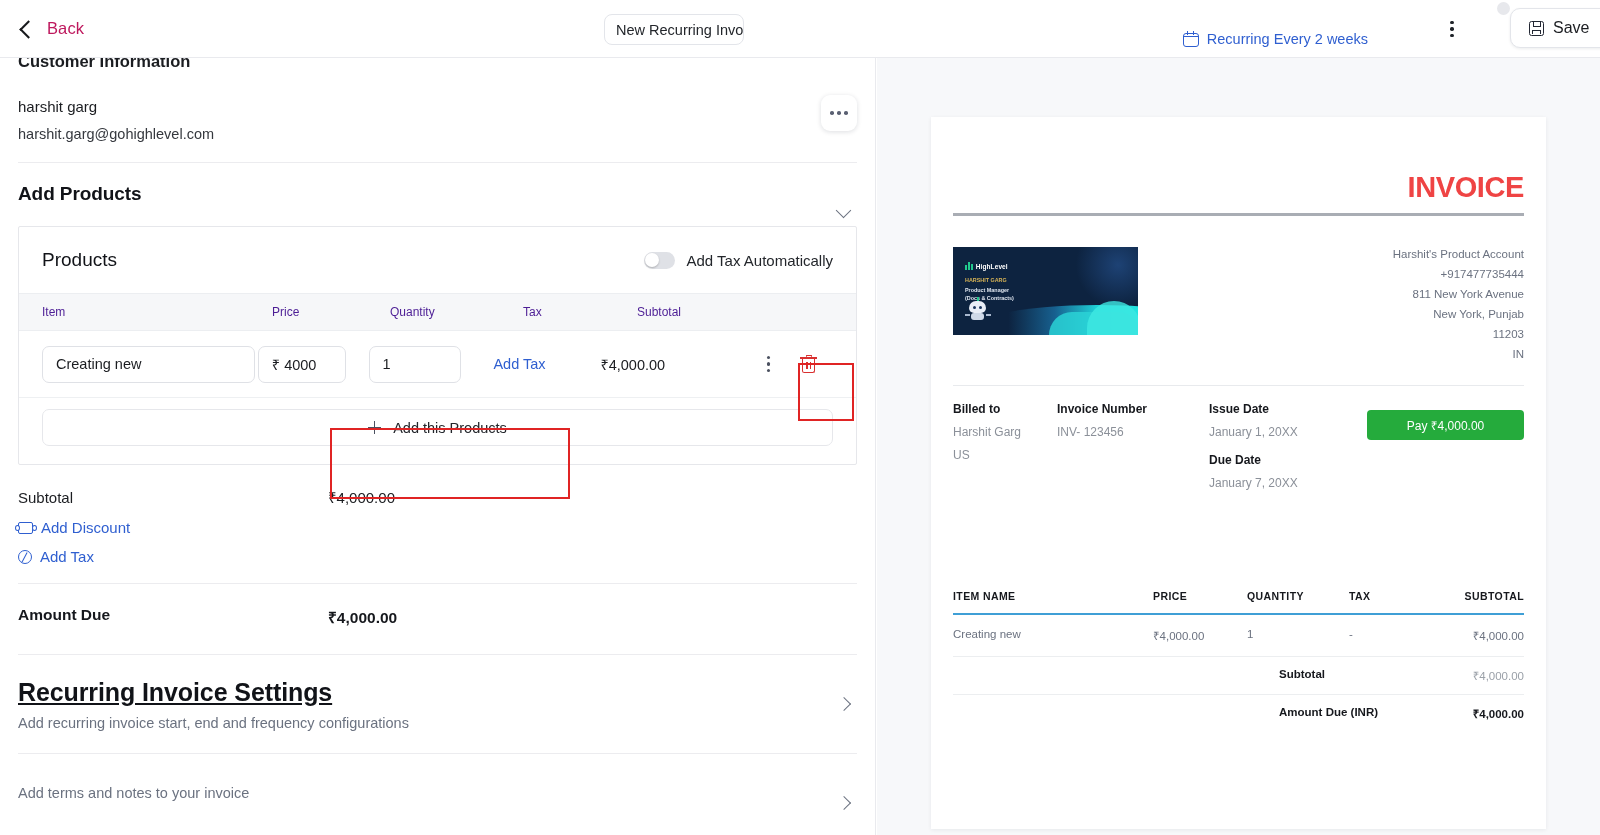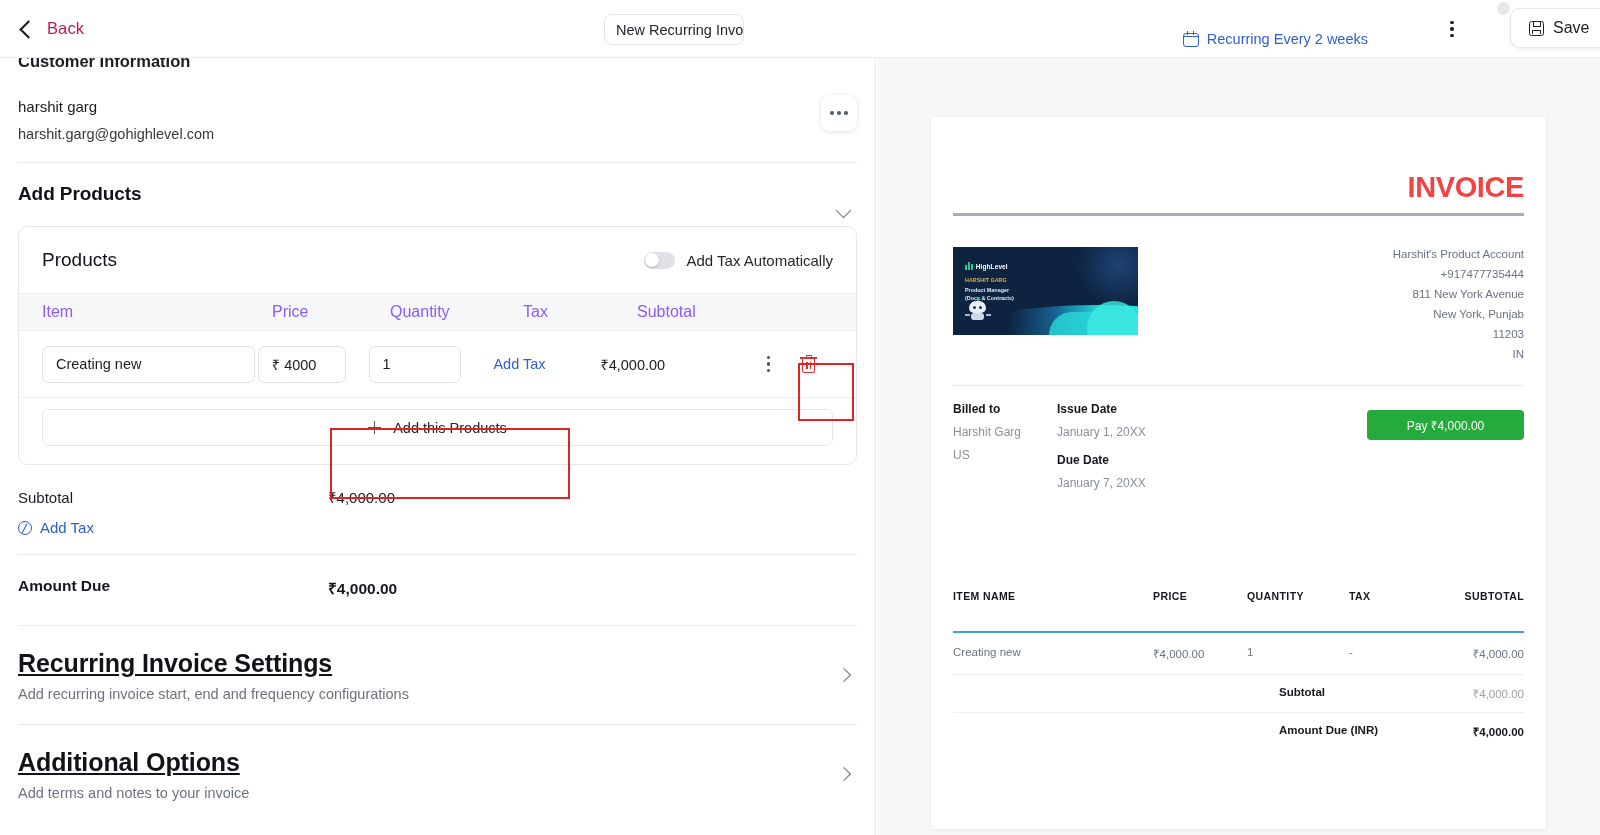--- a/index.html
+++ b/index.html
@@ -116,21 +116,21 @@
   }
   .addprod h2 { font-size: 19px; font-weight: bold; color: #111318; letter-spacing: -.1px; }
   .addprod p { font-size: 14.5px; color: #6b7280; margin-top: 7px; }
   .chev-dn {
     position: absolute; right: 26px; top: 42px;
     width: 11px; height: 11px; border-right: 1.8px solid #6b7280;
     border-bottom: 1.8px solid #6b7280; transform: rotate(45deg);
   }
 
   .products-card {
-    margin: 21px 18px 0 18px; border: 1px solid #e6e7eb; border-radius: 10px;
+    margin: 21px 18px 0 18px; border: 1px solid #e6e7eb; border-radius: 2px;
     overflow: hidden; background: #fff;
   }
   .products-head {
     height: 66px; display: flex; align-items: center; padding: 0 23px;
     justify-content: space-between;
   }
   .products-head h3 { font-size: 19px; color: #111318; font-weight: normal; }
   .tax-auto { display: flex; align-items: center; gap: 12px; cursor: pointer; }
   .toggle {
     width: 31px; height: 17px; border-radius: 9px; background: #dfe1e6;
@@ -138,21 +138,21 @@
   }
   .toggle .knob {
     position: absolute; left: 1.5px; top: 1.5px; width: 14px; height: 14px;
     border-radius: 50%; background: #fff; box-shadow: 0 1px 2px rgba(0,0,0,.22);
   }
   .tax-auto span { font-size: 15px; color: #23262b; }
 
   .tbl-head {
     display: flex; align-items: center; height: 38px;
     background: #f6f7f9; border-top: 1px solid #eceef1; border-bottom: 1px solid #eceef1;
-    font-size: 16px; color: #8b5cf6; padding: 0 23px;
+    font-size: 12px; color: #4c1d95; padding: 0 23px;
   }
   .c-item { width: 230px; } .c-price { width: 118px; }
   .c-qty { width: 133px; } .c-tax { width: 114px; } .c-sub { width: 150px; }
 
   .tbl-row {
     display: flex; align-items: center; height: 67px; padding: 0 23px;
     border-bottom: 1px solid #eef0f2;
   }
   .inp {
     height: 37px; border: 1px solid #dfe1e6; border-radius: 7px;
@@ -328,21 +328,21 @@
   .meta .v { font-size: 12px; color: #8b9099; margin-top: 9px; }
   .pay-btn {
     position: absolute; right: 0; top: 8px; width: 157px; height: 30px;
     background: #25ab3c; border-radius: 4px; color: #fff; font-size: 12px;
     display: flex; align-items: center; justify-content: center;
   }
 
   .itbl { position: absolute; left: 22px; right: 22px; top: 473px; }
   .itbl-head {
     display: flex; font-size: 10.5px; font-weight: bold; letter-spacing: .4px;
-    color: #16181d; padding-bottom: 29px;
+    color: #16181d; padding-bottom: 11px;
   }
   .itbl-head .i1, .itbl-row .i1 { width: 200px; }
   .itbl-head .i2, .itbl-row .i2 { width: 94px; }
   .itbl-head .i3, .itbl-row .i3 { width: 102px; }
   .itbl-head .i4, .itbl-row .i4 { width: 110px; }
   .itbl-head .i5, .itbl-row .i5 { width: 65px; text-align: right; flex: 1; }
   .itbl-div { height: 2px; background: #3f9fd6; }
   .itbl-row {
     display: flex; font-size: 11.5px; color: #6b7280; padding: 13px 0 13px 0;
     border-bottom: 1px solid #eceef0;
@@ -475,20 +475,28 @@
 
     <div class="hl-box hl-trash"></div>
     <div class="hl-box hl-addmore"></div>
 
     <div class="totals">
       <div class="trow">
         <span class="lbl">Subtotal</span>
         <span>₹4,000.00</span>
       </div>
       <div class="mini-link">
+        <span class="ticket-icon">
+          <span class="b"></span>
+            <span class="n1"></span>
+            <span class="n2"></span>
+        </span>
+        <span>Add Discount</span>
+      </div>
+      <div class="mini-link">
         <span class="pct-icon"></span>
         <span>Add Tax</span>
       </div>
     </div>
 
     <div class="hr2"></div>
 
     <div class="amt-row">
       <span class="lbl">Amount Due</span>
       <span class="val">₹4,000.00</span>
@@ -498,21 +506,20 @@
 
     <div class="settings-row">
       <h2>Recurring Invoice Settings</h2>
       <p>Add recurring invoice start, end and frequency configurations</p>
       <span class="chev-rt"></span>
     </div>
 
     <div class="hr2" style="margin-top:22px;"></div>
 
     <div class="settings-row">
-      <h2>Additional Options</h2>
       <p>Add terms and notes to your invoice</p>
       <span class="chev-rt"></span>
     </div>
   </div>
 
   <div class="right">
     <div class="invoice">
 
       <div class="inv-pad">
         <div class="inv-title">INVOICE</div>
@@ -558,20 +565,24 @@
       </div>
 
       <div class="inv-rule2"></div>
 
       <div class="meta">
         <div class="col c1">
           <div class="k">Billed to</div>
           <div class="v">Harshit Garg</div>
           <div class="v">US</div>
         </div>
+        <div class="col c2">
+          <div class="k">Invoice Number</div>
+          <div class="v">INV- 123456</div>
+        </div>
         <div class="col c3">
           <div class="k">Issue Date</div>
           <div class="v">January 1, 20XX</div>
           <div class="k" style="margin-top:14px;">Due Date</div>
           <div class="v">January 7, 20XX</div>
         </div>
         <div class="pay-btn">Pay ₹4,000.00</div>
       </div>
 
       <div class="itbl">

